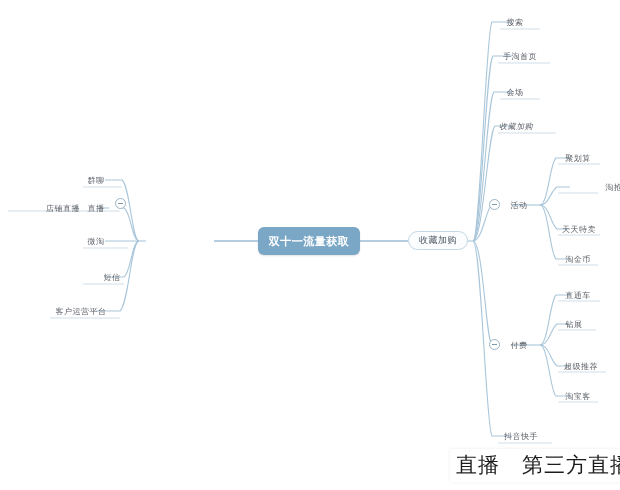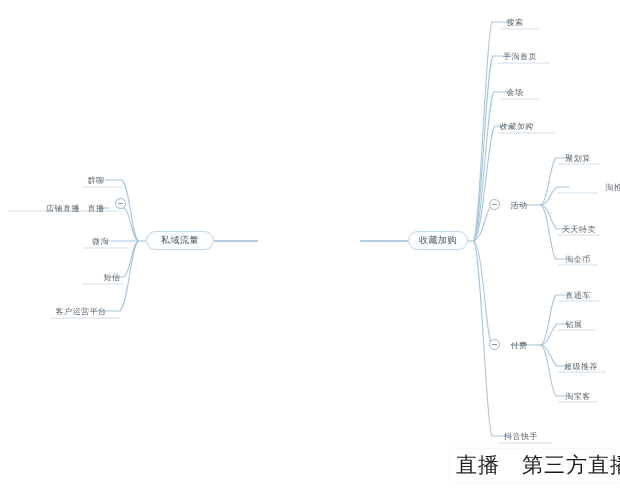--- a/index.html
+++ b/index.html
@@ -169,39 +169,39 @@
       <path d="M540 345 C 549 345 551 328 557 324 L 570 324"></path>
       <path d="M540 345 C 549 345 551 362 557 366 L 570 366"></path>
       <path d="M540 345 C 548 345 550 391 556 396 L 570 396"></path>
       <path d="M558 301 L600 301" stroke="#cfe0ec"></path>
       <path d="M558 330 L596 330" stroke="#cfe0ec"></path>
       <path d="M558 372 L606 372" stroke="#cfe0ec"></path>
       <path d="M558 402 L598 402" stroke="#cfe0ec"></path>
     </g>
   </svg>
 
-
-  <div class="node lvl1" style="left:146px; top:231px; width:68px;">
-    <span>私域流量</span>
-  </div>
+  <div class="node root" style="left:258px; top:227px; width:102px;">
+    <span>双十一流量获取</span>
+  </div>
+
   <div class="collapse" style="left:115px; top:198px;"></div>
 
   <div class="node leaf" style="left:83px; top:173px; width:26px;">
     <span>群聊</span>
   </div>
 
   <div class="node branch" style="left:83px; top:201px; width:26px;">
     <span>直播</span>
   </div>
 
   <div class="node leaf" style="left:5px; top:201px; width:50px;margin-left:33px;">
     <span>店铺直播</span>
   </div>
 
-  <div class="node leaf" style="left:83px; top:234px; width:26px;justify-content:flex-end;">
+  <div class="node leaf" style="left:83px; top:234px; width:26px;">
     <span>微淘</span>
   </div>
 
   <div class="node leaf" style="left:83px; top:270px; width:26px;margin-left:16px;">
     <span>短信</span>
   </div>
 
   <div class="node leaf" style="left:50px; top:304px; width:62px;">
     <span>客户运营平台</span>
   </div>

